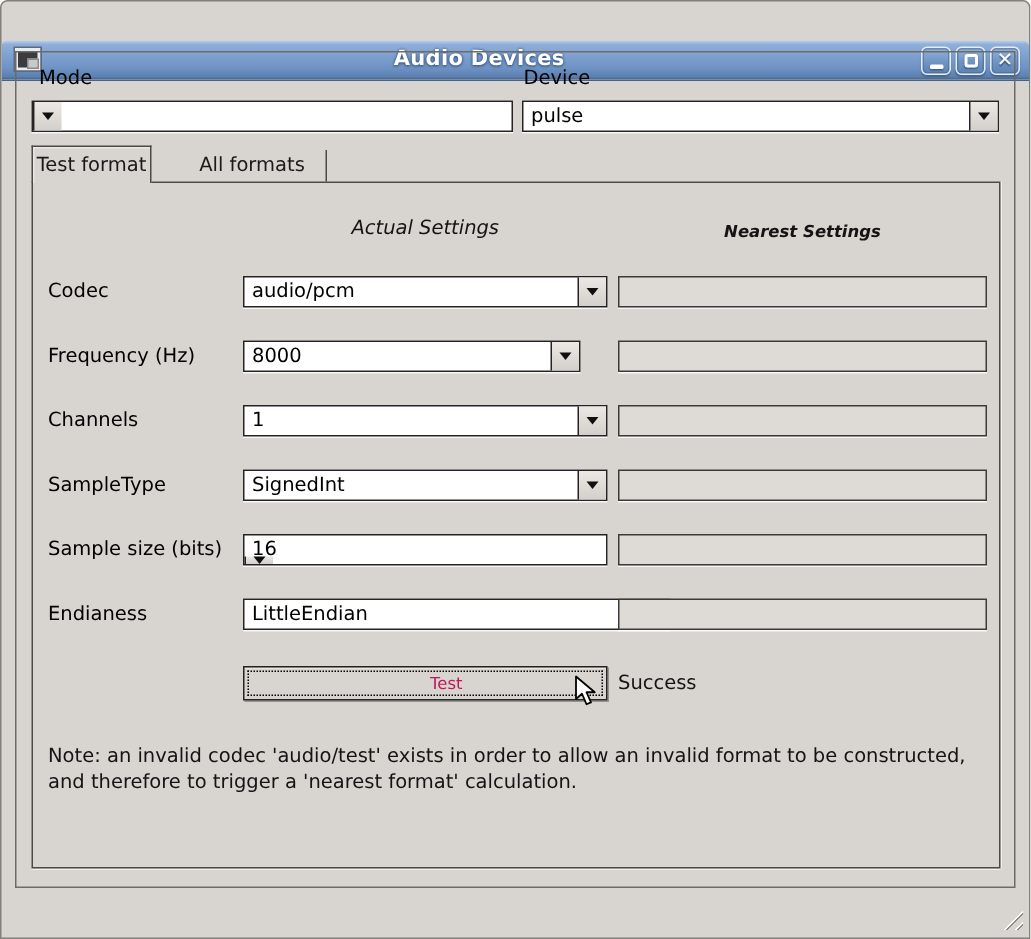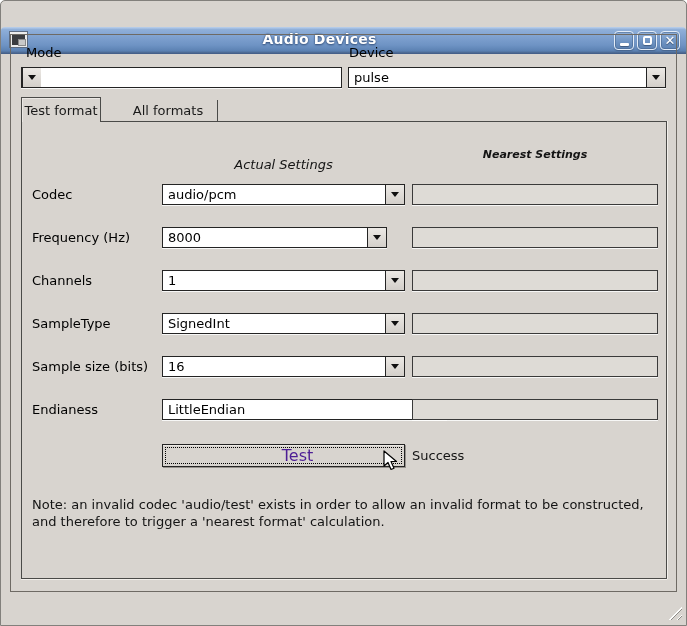--- a/index.html
+++ b/index.html
@@ -105,34 +105,34 @@
 
   
   .panel {
     position:absolute; left:20px; top:120px; width:646px; height:458px;
     background:#d8d4cf; border:1px solid #4a4a48;
     box-shadow:0 1px 0 #f2efeb, 1px 0 0 #f2efeb;
     z-index:1;
   }
   .hdr-actual {
     position:absolute; left:140px; top:23px; width:243px; text-align:center;
-    font-size:13px; font-style:italic; color:#141414;margin-top:12px;
+    font-size:13px; font-style:italic; color:#141414;
   }
   .hdr-nearest {
     position:absolute; left:390px; top:26px; width:246px; text-align:center;
     font-size:11px; font-style:italic; font-weight:bold; color:#141414;
   }
 
   .test-btn {
     position:absolute; left:140px; top:322px; width:243px; height:23px;
     background:#d8d4cf;
     border:1px solid #242424;
     box-shadow:1px 1px 0 #96928d, inset 0 1px 0 #eae7e3;
     outline:1px dotted #000; outline-offset:-4px;
-    font-size:16px; font-family:inherit; color:#4c1d95;
+    font-size:11px; font-family:inherit; color:#be185d;
     display:flex; align-items:center; justify-content:center;
     cursor:default;
     padding-left:28px;
   }
   .status-label { position:absolute; left:390px; top:326px; font-size:13px; color:#141414; }
 
   .note {
     position:absolute; left:10px; top:374px; right:12px;
     font-size:13px; line-height:17px; color:#141414;
   }
@@ -213,21 +213,21 @@
     <div class="nfield" style="left:390px; top:148px; width:246px;"></div>
 
     <div class="label" style="left:10px; top:194px;">SampleType</div>
     <div class="combo" style="left:140px; top:191px; width:243px;">
       <div class="val">SignedInt</div>
       <div class="arrow-btn"></div>
     </div>
     <div class="nfield" style="left:390px; top:191px; width:246px;"></div>
 
     <div class="label" style="left:10px; top:237px;">Sample size (bits)</div>
-    <div class="combo" style="left:140px; top:234px; width:243px;">
+    <div class="combo" style="left:140px; top:234px; width:243px;flex-direction:column;">
       <div class="val">16</div>
       <div class="arrow-btn"></div>
     </div>
     <div class="nfield" style="left:390px; top:234px; width:246px;"></div>
 
     <div class="label" style="left:10px; top:280px;">Endianess</div>
     <div class="combo" style="left:140px; top:277px; width:285px;">
       <div class="val">LittleEndian</div>
       <div class="arrow-btn"></div>
     </div>

